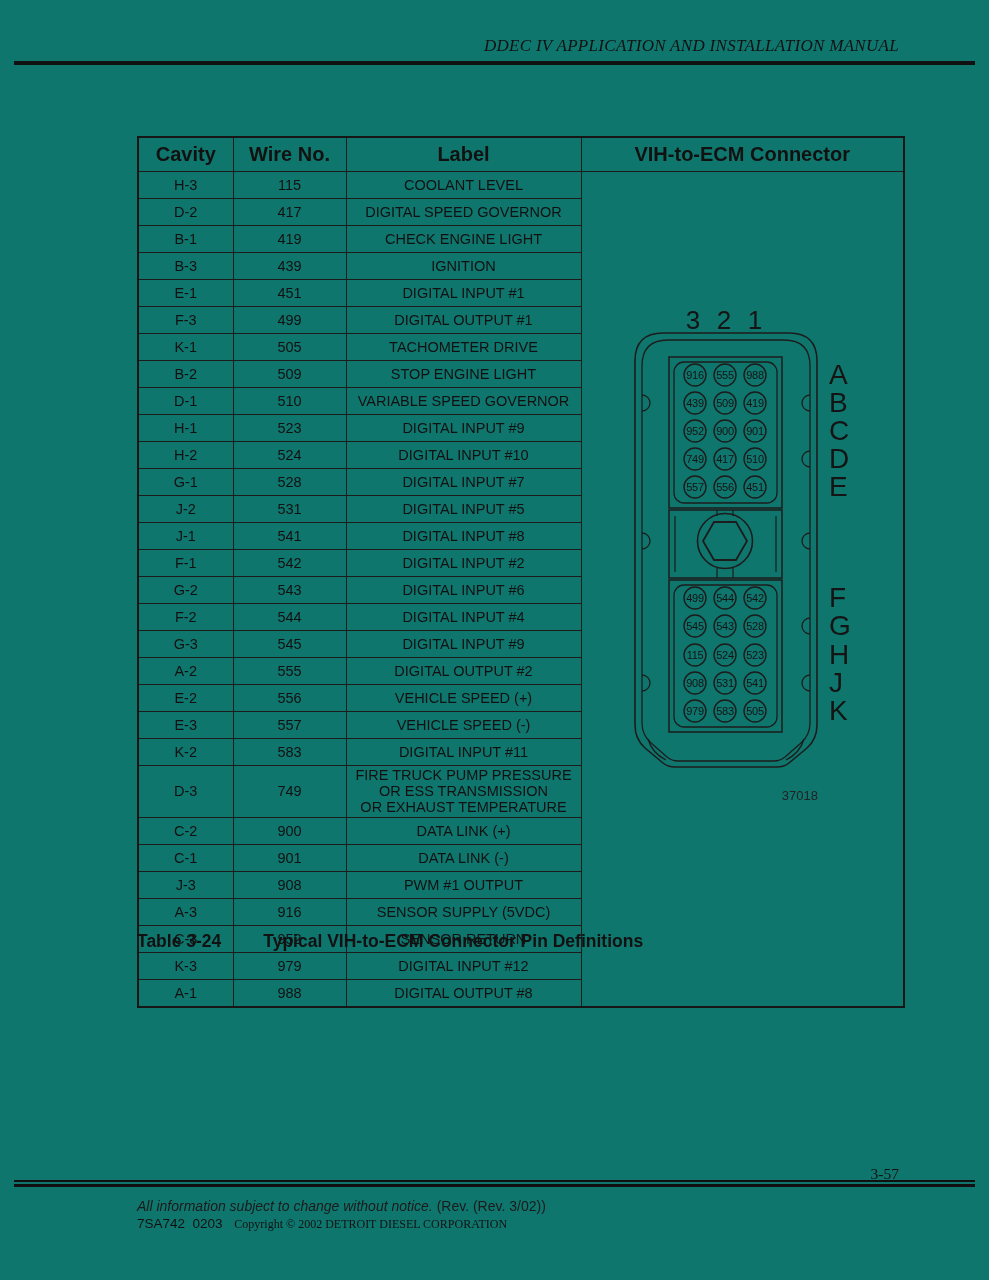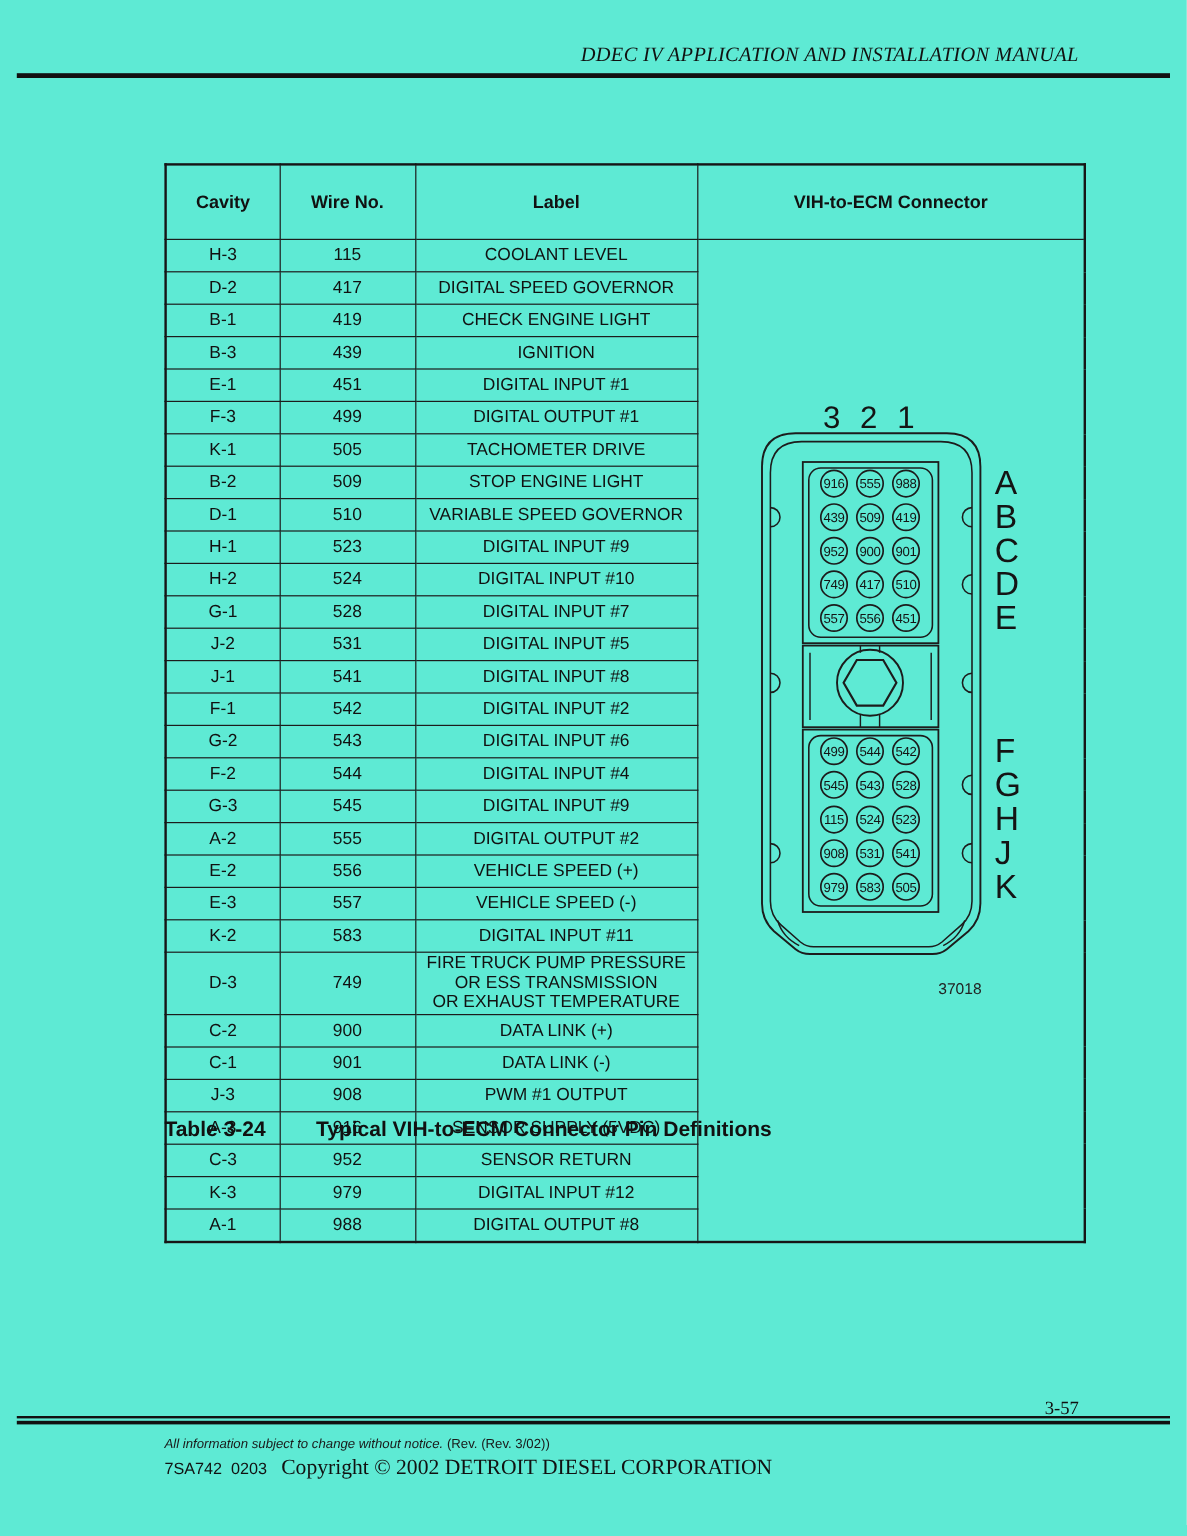--- a/index.html
+++ b/index.html
@@ -1,51 +1,51 @@
 <!DOCTYPE html>
 <html><head>
 <meta charset="utf-8">
 <style>
   html,body{margin:0;padding:0;background:#e8e8e8;}
-  .page{position:relative;width:989px;height:1280px;background:#5eead4;margin:0 auto;
+  .page{position:relative;width:989px;height:1280px;background:#0f766e;margin:0 auto;
         font-family:"Liberation Sans",sans-serif;color:#111;overflow:hidden;}
 
   .running-head{position:absolute;top:36px;right:90px;
     font-family:"Liberation Serif",serif;font-style:italic;font-size:17px;letter-spacing:.3px;}
   .head-rule{position:absolute;top:61px;left:14px;width:961px;height:4px;background:#111;}
 
   .intro{position:absolute;top:94px;left:137px;margin:0;
     font-family:"Liberation Serif",serif;font-size:17px;}
 
   table.pin-table{position:absolute;top:136px;left:137px;width:766px;
     border-collapse:collapse;table-layout:fixed;border:2px solid #161616;}
   .pin-table th,.pin-table td{border:1.4px solid #1c1c1c;text-align:center;vertical-align:middle;}
-  .pin-table th{font-size:15px;font-weight:bold;height:25px;padding:18px 2px;}
+  .pin-table th{font-size:20px;font-weight:bold;height:25px;padding:4px 2px;}
   .pin-table td{font-size:14.5px;height:24px;line-height:1.12;padding:1px 2px;}
   .pin-table td.lab{white-space:pre-line;}
   .pin-table td.conn-cell{position:relative;padding:0;vertical-align:top;border-bottom:1.4px solid #1c1c1c;}
   .conn-wrap{position:absolute;top:123px;left:0;width:323px;height:520px;}
 
   svg text{font-family:"Liberation Sans",sans-serif;fill:#141414;}
   .collab{font-size:26px;}
   .rowlet{font-size:28px;}
   .pinnum{font-size:11px;letter-spacing:-.3px;}
   .fig{font-size:13px;fill:#222;}
 
   .caption{position:absolute;top:931px;left:137px;font-weight:bold;font-size:17.5px;text-align:center;}
   .caption .cap-title{margin-left:42px;}
 
   .foot-rule-thin{position:absolute;top:1180px;left:14px;width:961px;height:2px;background:#111;}
   .foot-rule-thick{position:absolute;top:1184px;left:14px;width:961px;height:3px;background:#111;}
   .footer{position:absolute;top:1198px;left:137px;}
-  .foot-l1{font-size:11px;color:#1a1a1a;}
+  .foot-l1{font-size:14px;color:#1a1a1a;}
   .foot-l1 .it{font-style:italic;}
   .foot-l2{margin-top:2px;font-size:13.5px;}
   .foot-l2 .code{font-weight:normal;white-space:pre;}
-  .foot-l2 .copy{font-family:"Liberation Serif",serif;font-size:18px;margin-left:8px;}
+  .foot-l2 .copy{font-family:"Liberation Serif",serif;font-size:12px;margin-left:8px;}
   .pageno{position:absolute;top:1165px;right:90px;
     font-family:"Liberation Serif",serif;font-size:15.5px;}
 </style>
 </head>
 <body>
 
 <div class="page">
 
   <div class="running-head">DDEC IV APPLICATION AND INSTALLATION MANUAL</div>
   <div class="head-rule"></div>

